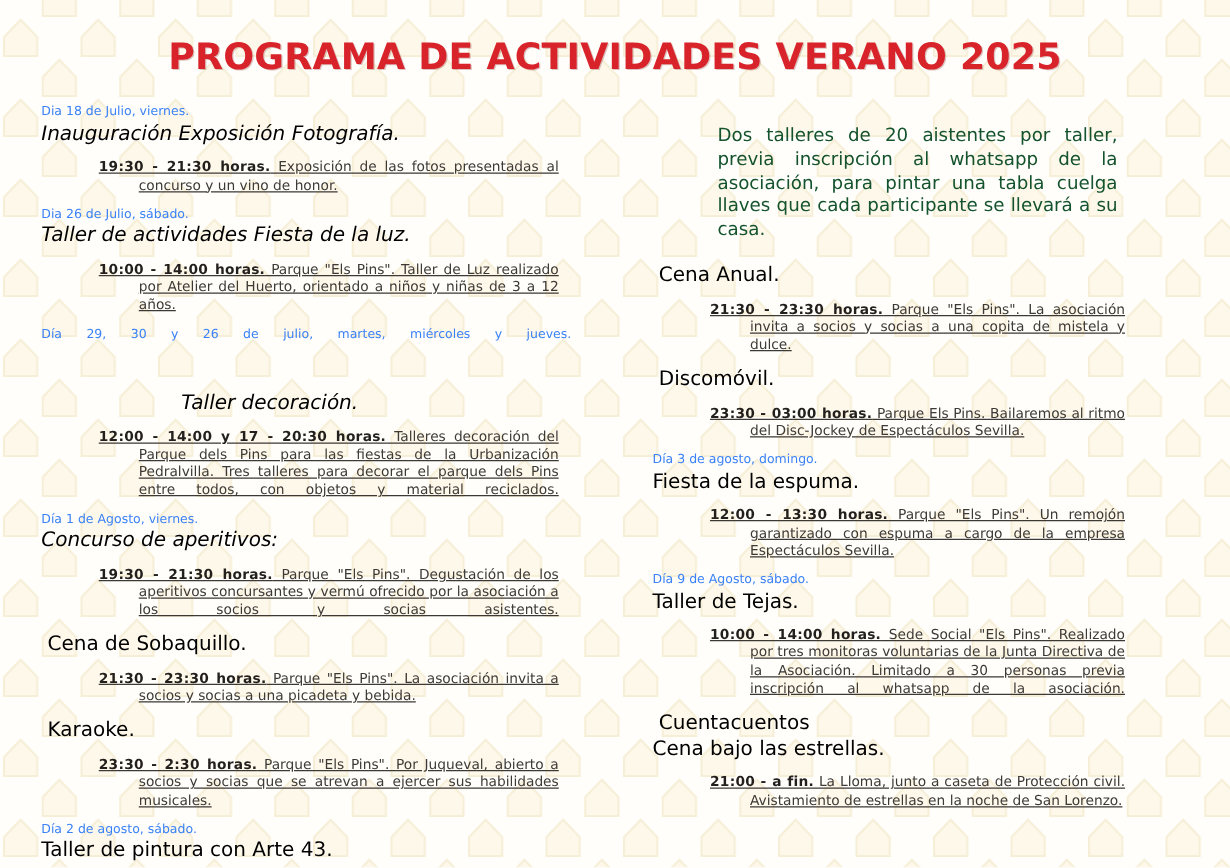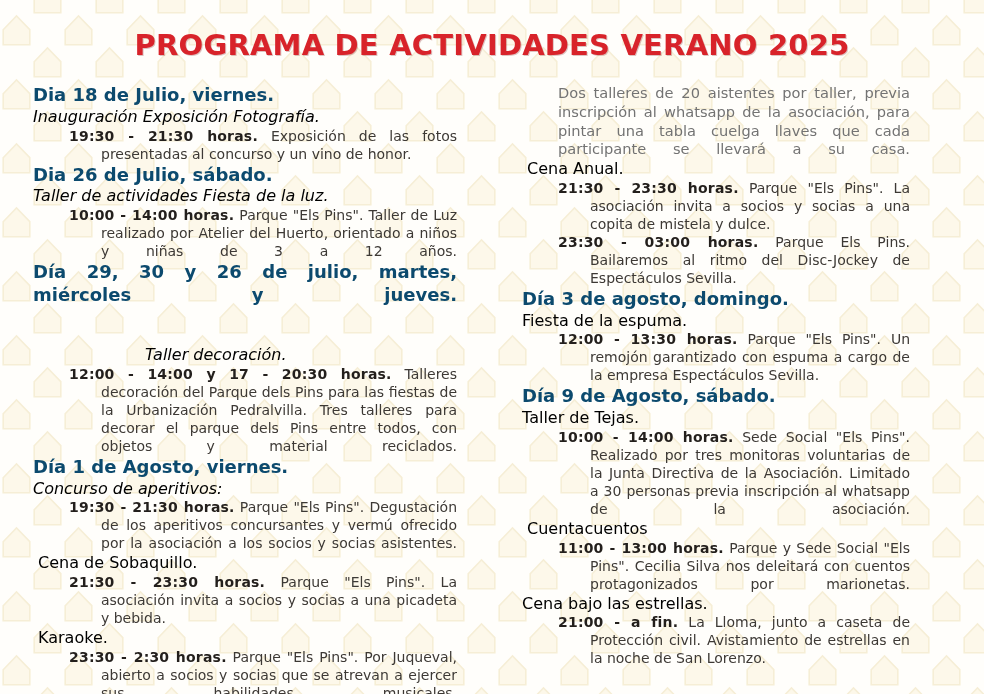--- a/index.html
+++ b/index.html
@@ -57,63 +57,64 @@
   }
   .col {
     width: 462px;
     box-sizing: border-box;
   }
   .col-left  { padding-left: 33px; padding-right: 5px; }
   .col-right { padding-left: 60px; padding-right: 14px; }
 
   
   .day {
-    color: #0c4a6e;
-    font-weight: bold;
-    font-size: 18px;
+    color: #3b82f6;
+    font-weight: normal;
+    font-size: 10px;
     line-height: 1.27;
     margin: 0;
     text-align: justify;
     text-align-last: left;
   }
   .day.justified { text-align: justify; text-align-last: justify; }
 
   .subhead {
     color: #000000;
     font-size: 16px;
     line-height: 1.3;
     margin: 0;
   }
   .subhead.italic { font-style: italic; }
   .subhead.ind1 { padding-left: 5px; }
   .subhead.ind2 { padding-left: 112px; margin-top: 38px; }
 
   .item {
-    font-size: 14px;
+    font-size: 11px;
     line-height: 1.285;
     color: #3d3935;
-    margin: 0;
+    margin: 10px;
     padding-left: 68px;
     text-indent: -32px;
     text-align: justify;
+    text-decoration: underline;
   }
   .item .hrs {
     font-weight: bold;
     color: #231f1c;
     letter-spacing: 0.2px;
   }
   .item.lastline-left { text-align-last: left; }
   .item.j { text-align-last: justify; }
 
   
   .cont {
     font-size: 14.6px;
     line-height: 1.285;
-    color: #737373;
-    margin: 0;
+    color: #14532d;
+    margin: 16px;
     padding-left: 36px;
     text-align: justify;
   }
   .cont.j { text-align-last: justify; }
 </style>
 </head>
 <body>
 
 <svg id="watermark" viewBox="0 0 984 694" xmlns="http://www.w3.org/2000/svg" aria-hidden="true">
   <defs>
@@ -156,27 +157,27 @@
         <p class="item lastline-left"><span class="hrs">21:30 - 23:30 horas.</span><span> Parque "Els Pins". La asociación invita a socios y socias a una picadeta y bebida.</span></p>
         <p class="subhead ind1">Karaoke.</p>
         <p class="item j"><span class="hrs">23:30 - 2:30 horas.</span><span> Parque "Els Pins". Por Juqueval, abierto a socios y socias que se atrevan a ejercer sus habilidades musicales.</span></p>
         <p class="day">Día 2 de agosto, sábado.</p>
         <p class="subhead">Taller de pintura con Arte 43.</p>
       </div>
     <div class="col col-right" id="col-right">
         <p class="cont j">Dos talleres de 20 aistentes por taller, previa inscripción al whatsapp de la asociación, para pintar una tabla cuelga llaves que cada participante se llevará a su casa.</p>
         <p class="subhead ind1">Cena Anual.</p>
         <p class="item lastline-left"><span class="hrs">21:30 - 23:30 horas.</span><span> Parque "Els Pins". La asociación invita a socios y socias a una copita de mistela y dulce.</span></p>
+        <p class="subhead ind1">Discomóvil.</p>
         <p class="item lastline-left"><span class="hrs">23:30 - 03:00 horas.</span><span> Parque Els Pins. Bailaremos al ritmo del Disc-Jockey de Espectáculos Sevilla.</span></p>
         <p class="day">Día 3 de agosto, domingo.</p>
         <p class="subhead">Fiesta de la espuma.</p>
         <p class="item lastline-left"><span class="hrs">12:00 - 13:30 horas.</span><span> Parque "Els Pins". Un remojón garantizado con espuma a cargo de la empresa Espectáculos Sevilla.</span></p>
         <p class="day">Día 9 de Agosto, sábado.</p>
         <p class="subhead">Taller de Tejas.</p>
         <p class="item j"><span class="hrs">10:00 - 14:00 horas.</span><span> Sede Social "Els Pins". Realizado por tres monitoras voluntarias de la Junta Directiva de la Asociación. Limitado a 30 personas previa inscripción al whatsapp de la asociación.</span></p>
         <p class="subhead ind1">Cuentacuentos</p>
-        <p class="item j"><span class="hrs">11:00 - 13:00 horas.</span><span> Parque y Sede Social "Els Pins". Cecilia Silva nos deleitará con cuentos protagonizados por marionetas.</span></p>
         <p class="subhead">Cena bajo las estrellas.</p>
         <p class="item lastline-left"><span class="hrs">21:00 - a fin.</span><span> La Lloma, junto a caseta de Protección civil. Avistamiento de estrellas en la noche de San Lorenzo.</span></p>
       </div>
   </div>
 
 </div>
 
 </body></html>

